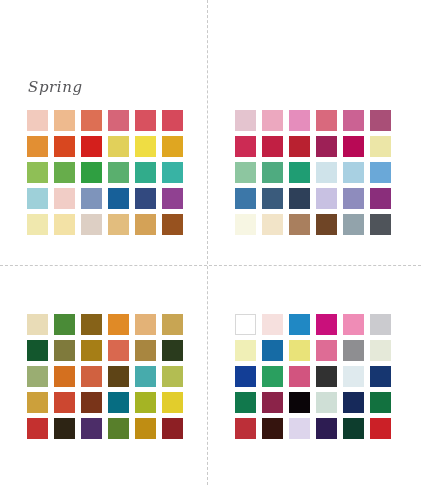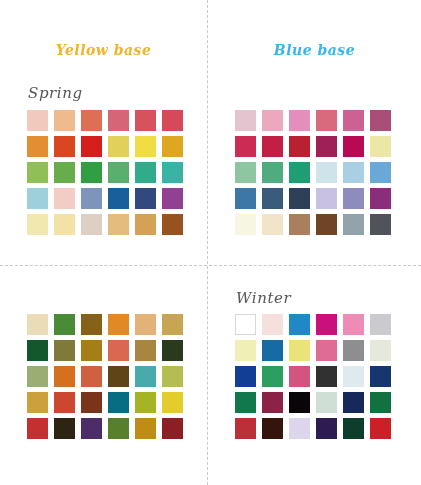--- a/index.html
+++ b/index.html
@@ -71,21 +71,21 @@
     height: 220px;
   }
   .q-spring  { left: 0;     top: 78px;  }
   .q-summer  { left: 208px; top: 78px;  }
   .q-autumn  { left: 0;     top: 283px; }
   .q-winter  { left: 208px; top: 283px; }
 
   .season-label {
     position: absolute;
     left: 28px;
-    top: 6px;
+    top: 0;
     font-family: "DejaVu Serif", serif;
     font-style: italic;
     font-size: 15px;
     font-weight: 400;
     color: #555558;
     letter-spacing: 0.6px;
     white-space: nowrap;
   }
 
   .swatch-grid {
@@ -113,22 +113,20 @@
   }
 </style>
 </head>
 <body>
 
 <div id="page" style="background: rgb(255, 255, 255);">
 
   <div class="divider-v" style="border-left-color: rgb(201, 201, 201);"></div>
   <div class="divider-h" style="border-top-color: rgb(201, 201, 201);"></div>
 
-  <div class="base-header yellow" style="color: rgb(240, 180, 41);">Yellow base</div>
-  <div class="base-header blue" style="color: rgb(53, 182, 238);">Blue base</div>
 
   <div class="quadrant q-spring">
     <div class="season-label">Spring</div>
     <div class="swatch-grid spring-grid">
         <div class="swatch" style="background-color: rgb(242, 202, 189);"></div>
         <div class="swatch" style="background-color: rgb(238, 186, 142);"></div>
         <div class="swatch" style="background-color: rgb(221, 111, 84);"></div>
         <div class="swatch" style="background-color: rgb(214, 101, 120);"></div>
         <div class="swatch" style="background-color: rgb(216, 81, 95);"></div>
         <div class="swatch" style="background-color: rgb(214, 73, 91);"></div>
@@ -223,21 +221,20 @@
         <div class="swatch" style="background-color: rgb(196, 48, 47);"></div>
         <div class="swatch" style="background-color: rgb(45, 36, 20);"></div>
         <div class="swatch" style="background-color: rgb(76, 45, 104);"></div>
         <div class="swatch" style="background-color: rgb(88, 127, 43);"></div>
         <div class="swatch" style="background-color: rgb(191, 141, 19);"></div>
         <div class="swatch" style="background-color: rgb(141, 31, 36);"></div>
       </div>
   </div>
 
   <div class="quadrant q-winter">
-    <div class="season-label">Winter</div>
     <div class="swatch-grid winter-grid">
         <div class="swatch outlined" style="background-color: rgb(255, 255, 255);"></div>
         <div class="swatch" style="background-color: rgb(246, 224, 222);"></div>
         <div class="swatch" style="background-color: rgb(32, 136, 196);"></div>
         <div class="swatch" style="background-color: rgb(201, 16, 123);"></div>
         <div class="swatch" style="background-color: rgb(239, 140, 182);"></div>
         <div class="swatch" style="background-color: rgb(203, 203, 207);"></div>
         <div class="swatch" style="background-color: rgb(240, 239, 182);"></div>
         <div class="swatch" style="background-color: rgb(22, 107, 165);"></div>
         <div class="swatch" style="background-color: rgb(233, 227, 121);"></div>

